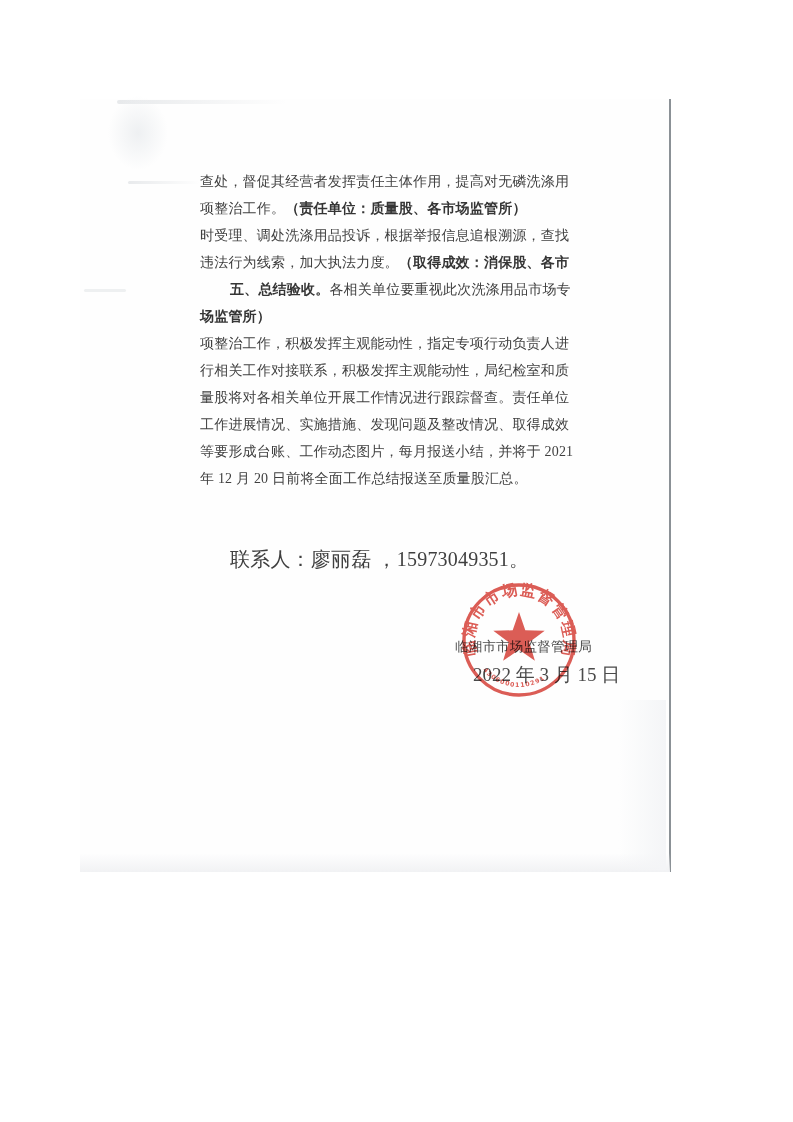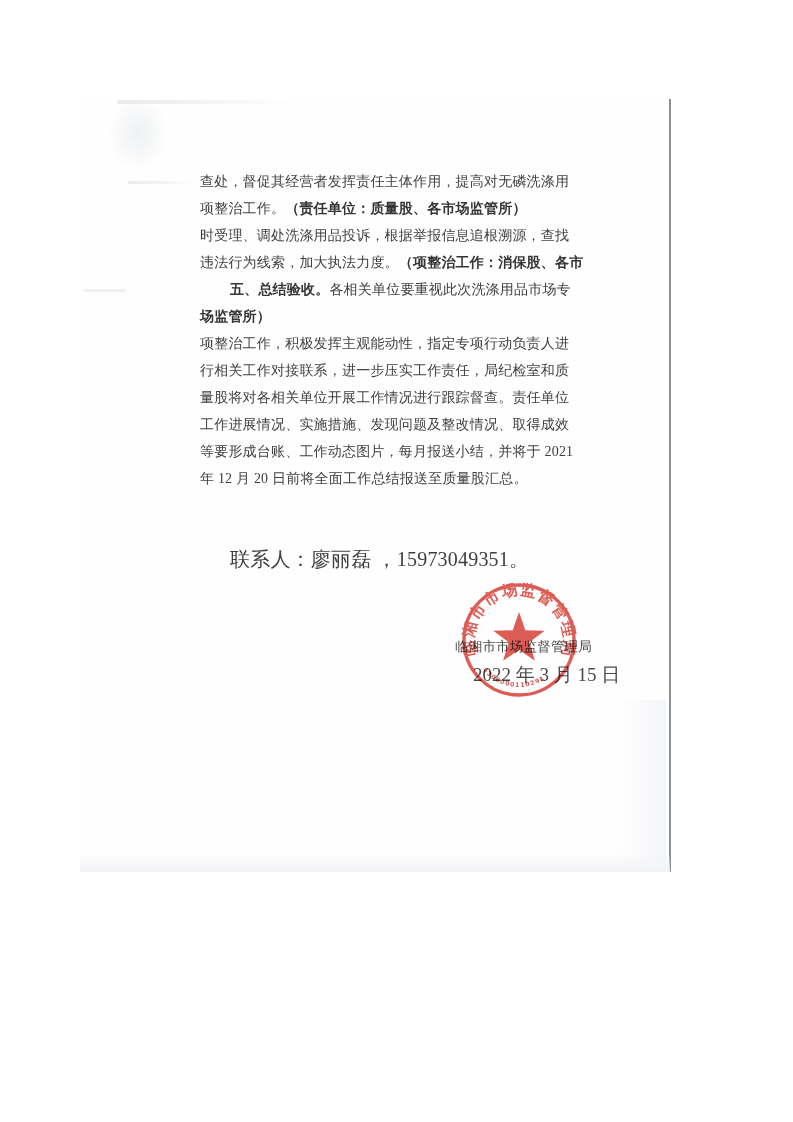--- a/index.html
+++ b/index.html
@@ -137,25 +137,25 @@
   <div class="blob-b"></div>
   <div class="streak-c"></div>
   <div class="dash-d"></div>
   <div class="band-bottom"></div>
   <div class="band-right"></div>
 
   <div class="doc-body">
       <div class="bline"><span>查处，督促其经营者发挥责任主体作用，提高对无磷洗涤用</span></div>
       <div class="bline"><span>项整治工作。</span><span class="bold">（责任单位：质量股、各市场监管所）</span></div>
       <div class="bline"><span>时受理、调处洗涤用品投诉，根据举报信息追根溯源，查找</span></div>
-      <div class="bline"><span>违法行为线索，加大执法力度。</span><span class="bold">（项整治工作：消保股、各市</span></div>
+      <div class="bline"><span>违法行为线索，加大执法力度。</span><span class="bold">（取得成效：消保股、各市</span></div>
       <div class="bline indent"><span class="bold">五、总结验收。</span><span>各相关单位要重视此次洗涤用品市场专</span></div>
       <div class="bline"><span class="bold">场监管所）</span></div>
       <div class="bline"><span>项整治工作，积极发挥主观能动性，指定专项行动负责人进</span></div>
-      <div class="bline"><span>行相关工作对接联系，进一步压实工作责任，局纪检室和质</span></div>
+      <div class="bline"><span>行相关工作对接联系，积极发挥主观能动性，局纪检室和质</span></div>
       <div class="bline"><span>量股将对各相关单位开展工作情况进行跟踪督查。责任单位</span></div>
       <div class="bline"><span>工作进展情况、实施措施、发现问题及整改情况、取得成效</span></div>
       <div class="bline"><span>等要形成台账、工作动态图片，每月报送小结，并将于 2021</span></div>
       <div class="bline"><span>年 12 月 20 日前将全面工作总结报送至质量股汇总。</span></div>
     </div>
 
   <div class="contact-line">联系人：廖丽磊 ，15973049351。</div>
 
   <div class="sig-agency">临湘市市场监督管理局</div>
   <div class="sig-date">2022 年 3 月 15 日</div>

